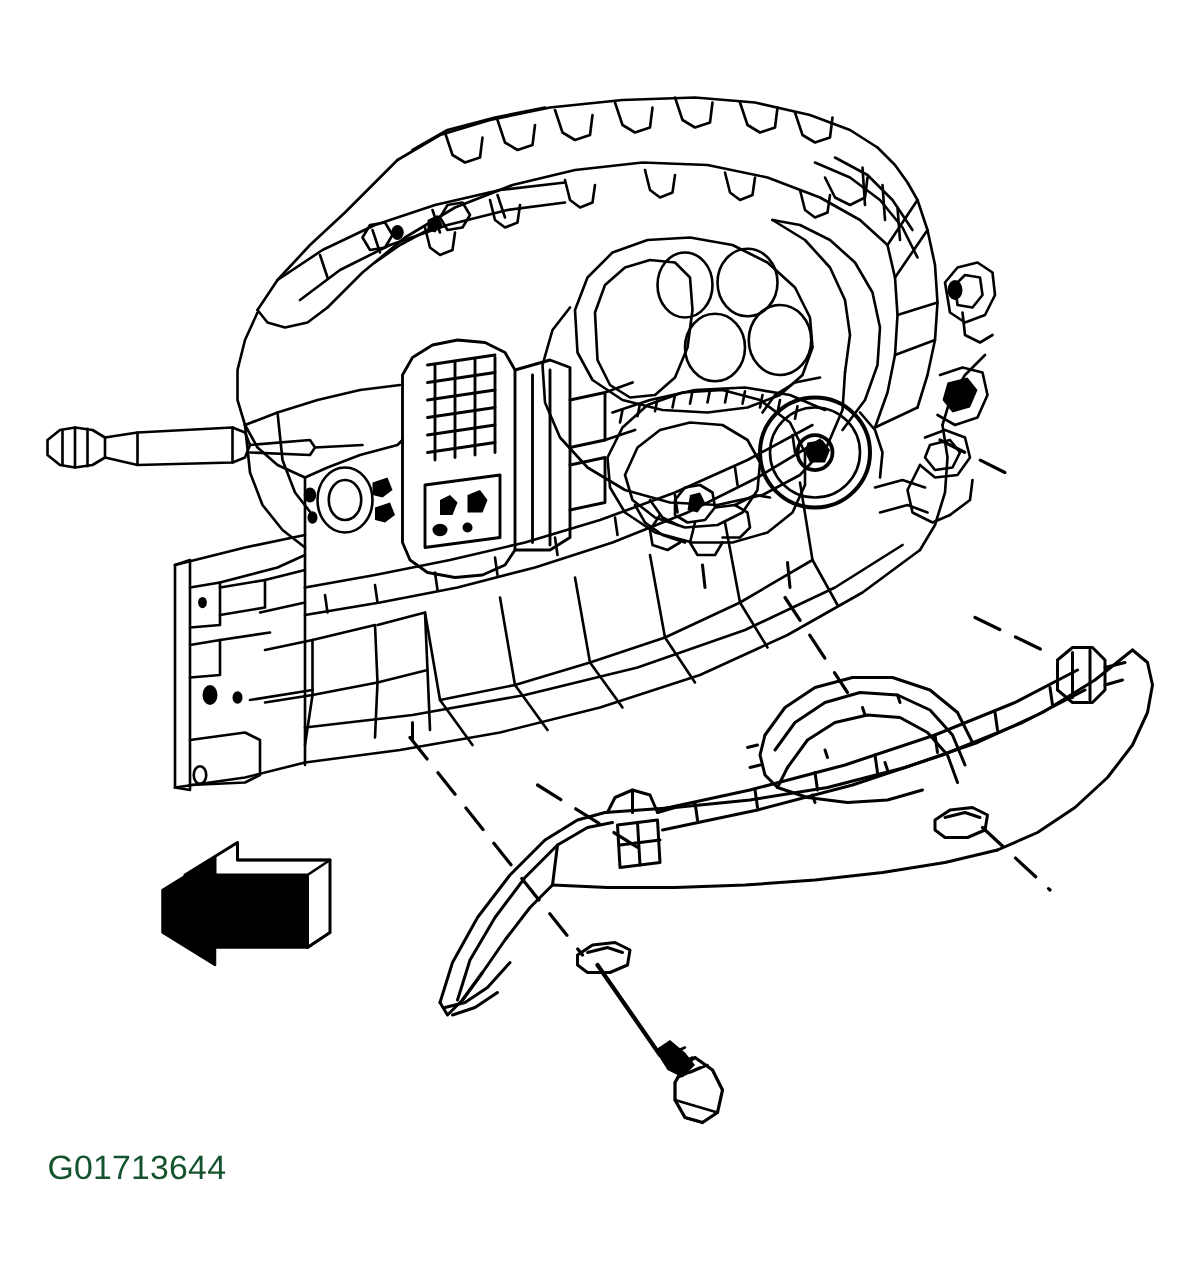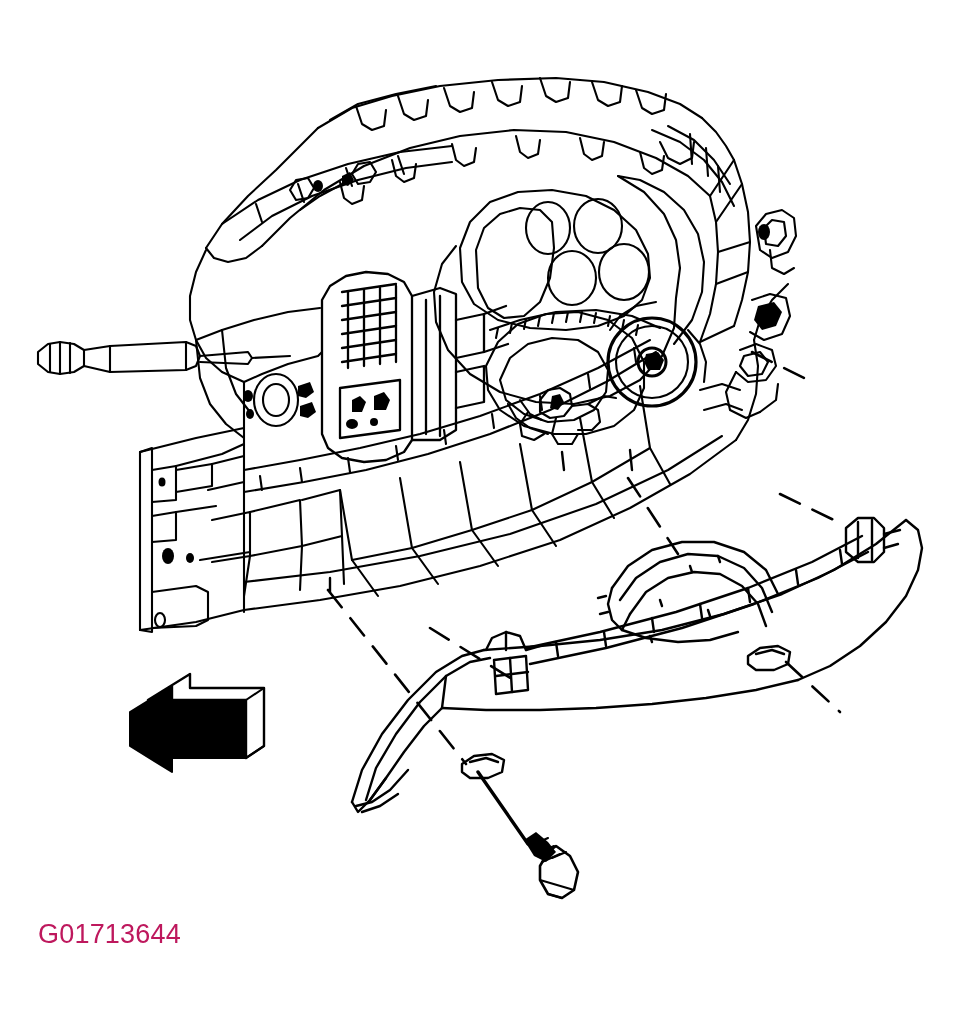--- a/index.html
+++ b/index.html
@@ -27,21 +27,21 @@
     height: 1022px;
   }
   .part-number-label {
     position: absolute;
     left: 38px;
     top: 921px;
     font-family: "Liberation Sans", sans-serif;
     font-size: 27px;
     font-weight: 400;
     letter-spacing: 0.2px;
-    color: #be185d;
+    color: #14532d;
     white-space: nowrap;
     line-height: 1;
   }
 </style>
 </head>
 <body>
 
 <div id="figure-root">
 
   <svg id="figure-svg" viewBox="0 0 963 1022" xmlns="http://www.w3.org/2000/svg">

